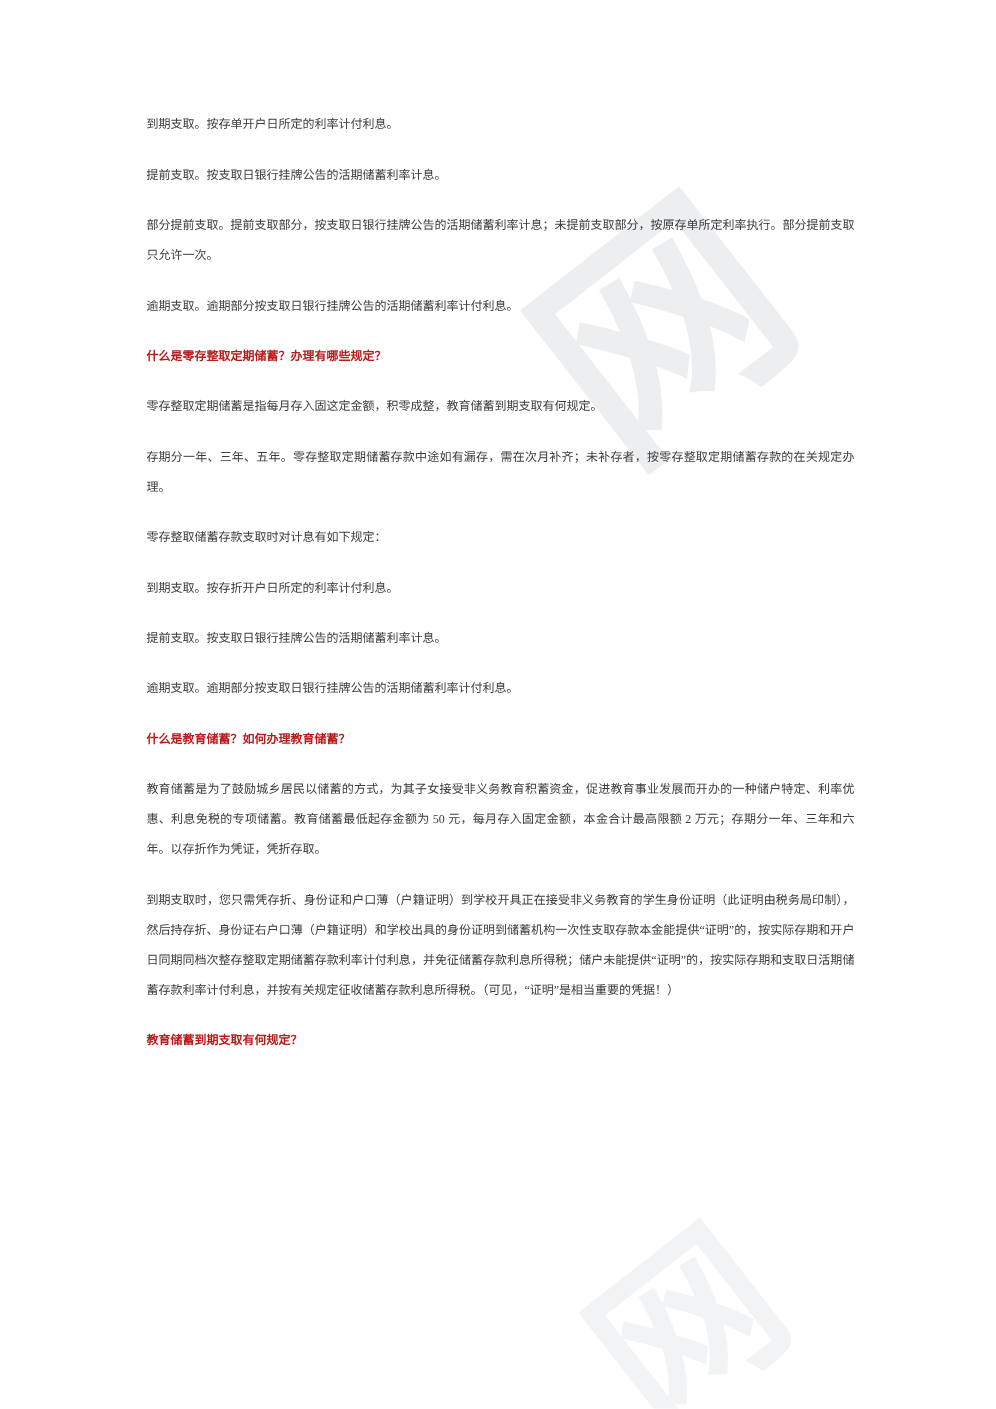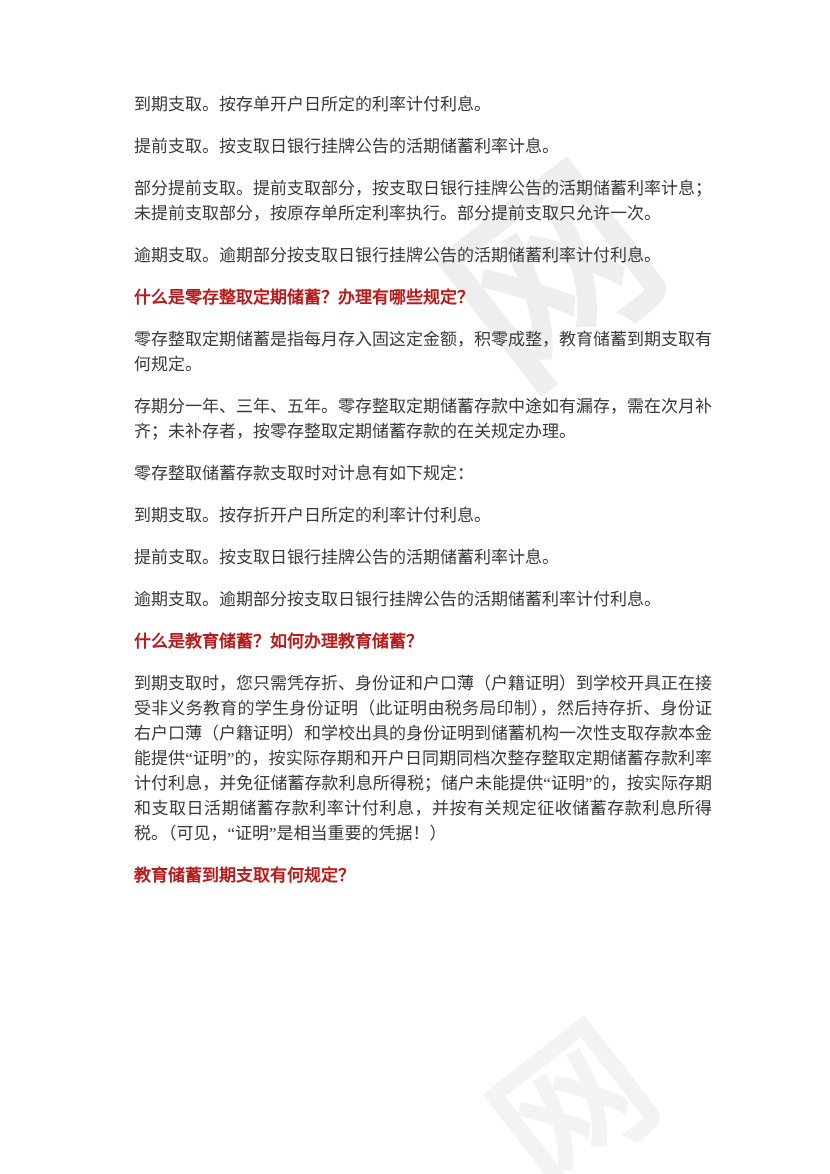--- a/index.html
+++ b/index.html
@@ -50,23 +50,23 @@
   
   .content {
     position: absolute;
     left: 118px;
     top: 92px;
     width: 594px;
     z-index: 1;
   }
 
   p.para {
-    margin: 0 0 17px 16px;
+    margin: 0 0 17px 4px;
     font-family: "Liberation Serif", "DejaVu Serif", serif;
-    font-size: 17px;
+    font-size: 10px;
     line-height: 25px;
     color: #3b3b3d;
     text-align: justify;
     text-justify: inter-character;
     text-indent: 0;
     word-break: break-all;
   }
 
   p.para.heading {
     font-weight: 700;
@@ -92,17 +92,18 @@
       <p class="para">部分提前支取。提前支取部分，按支取日银行挂牌公告的活期储蓄利率计息；未提前支取部分，按原存单所定利率执行。部分提前支取只允许一次。</p>
       <p class="para">逾期支取。逾期部分按支取日银行挂牌公告的活期储蓄利率计付利息。</p>
       <p class="para heading">什么是零存整取定期储蓄？办理有哪些规定？</p>
       <p class="para">零存整取定期储蓄是指每月存入固这定金额，积零成整，教育储蓄到期支取有何规定。</p>
       <p class="para">存期分一年、三年、五年。零存整取定期储蓄存款中途如有漏存，需在次月补齐；未补存者，按零存整取定期储蓄存款的在关规定办理。</p>
       <p class="para">零存整取储蓄存款支取时对计息有如下规定：</p>
       <p class="para">到期支取。按存折开户日所定的利率计付利息。</p>
       <p class="para">提前支取。按支取日银行挂牌公告的活期储蓄利率计息。</p>
       <p class="para">逾期支取。逾期部分按支取日银行挂牌公告的活期储蓄利率计付利息。</p>
       <p class="para heading">什么是教育储蓄？如何办理教育储蓄？</p>
+      <p class="para">教育储蓄是为了鼓励城乡居民以储蓄的方式，为其子女接受非义务教育积蓄资金，促进教育事业发展而开办的一种储户特定、利率优惠、利息免税的专项储蓄。教育储蓄最低起存金额为 50 元，每月存入固定金额，本金合计最高限额 2 万元；存期分一年、三年和六年。以存折作为凭证，凭折存取。</p>
       <p class="para">到期支取时，您只需凭存折、身份证和户口薄（户籍证明）到学校开具正在接受非义务教育的学生身份证明（此证明由税务局印制），然后持存折、身份证右户口薄（户籍证明）和学校出具的身份证明到储蓄机构一次性支取存款本金能提供“证明”的，按实际存期和开户日同期同档次整存整取定期储蓄存款利率计付利息，并免征储蓄存款利息所得税；储户未能提供“证明”的，按实际存期和支取日活期储蓄存款利率计付利息，并按有关规定征收储蓄存款利息所得税。（可见，“证明”是相当重要的凭据！）</p>
       <p class="para heading">教育储蓄到期支取有何规定？</p>
     </div>
 
 </div>
 
 </body></html>

